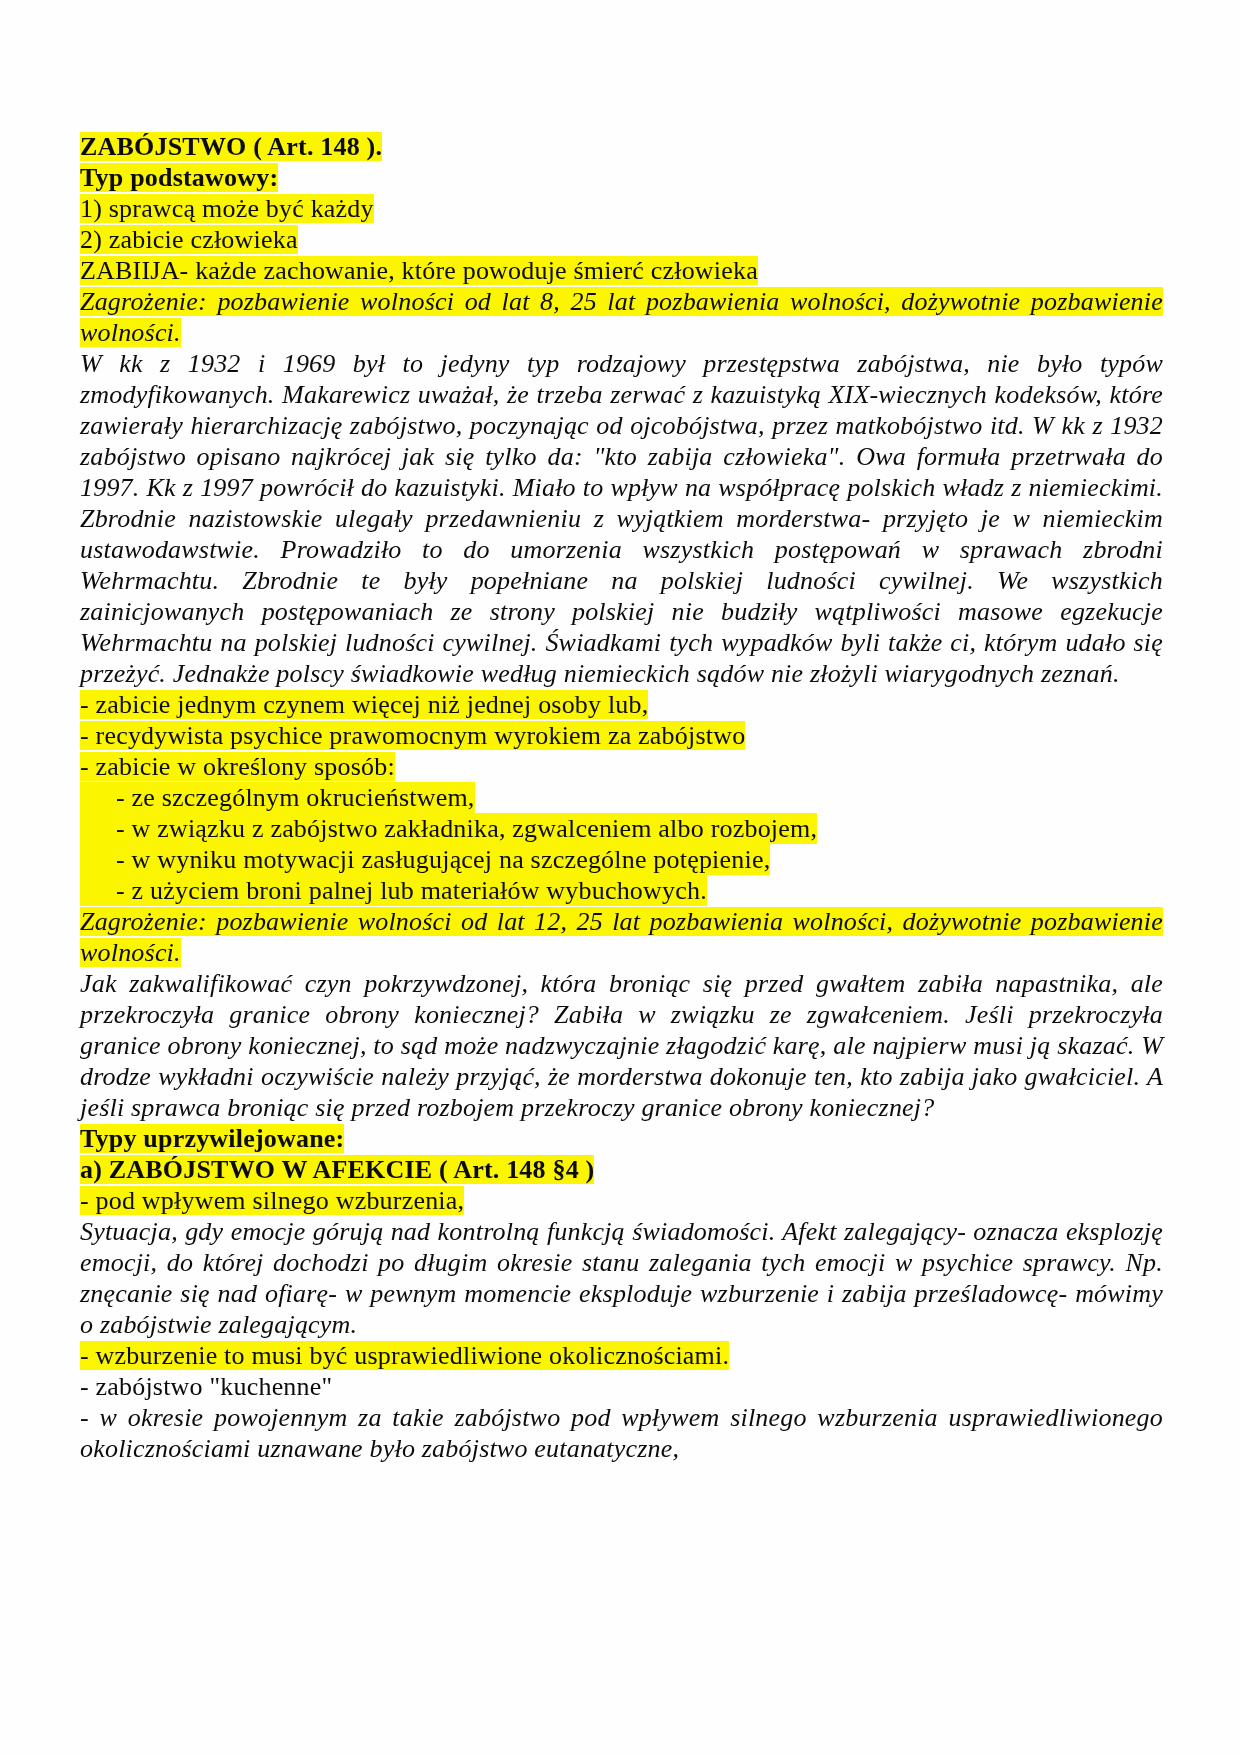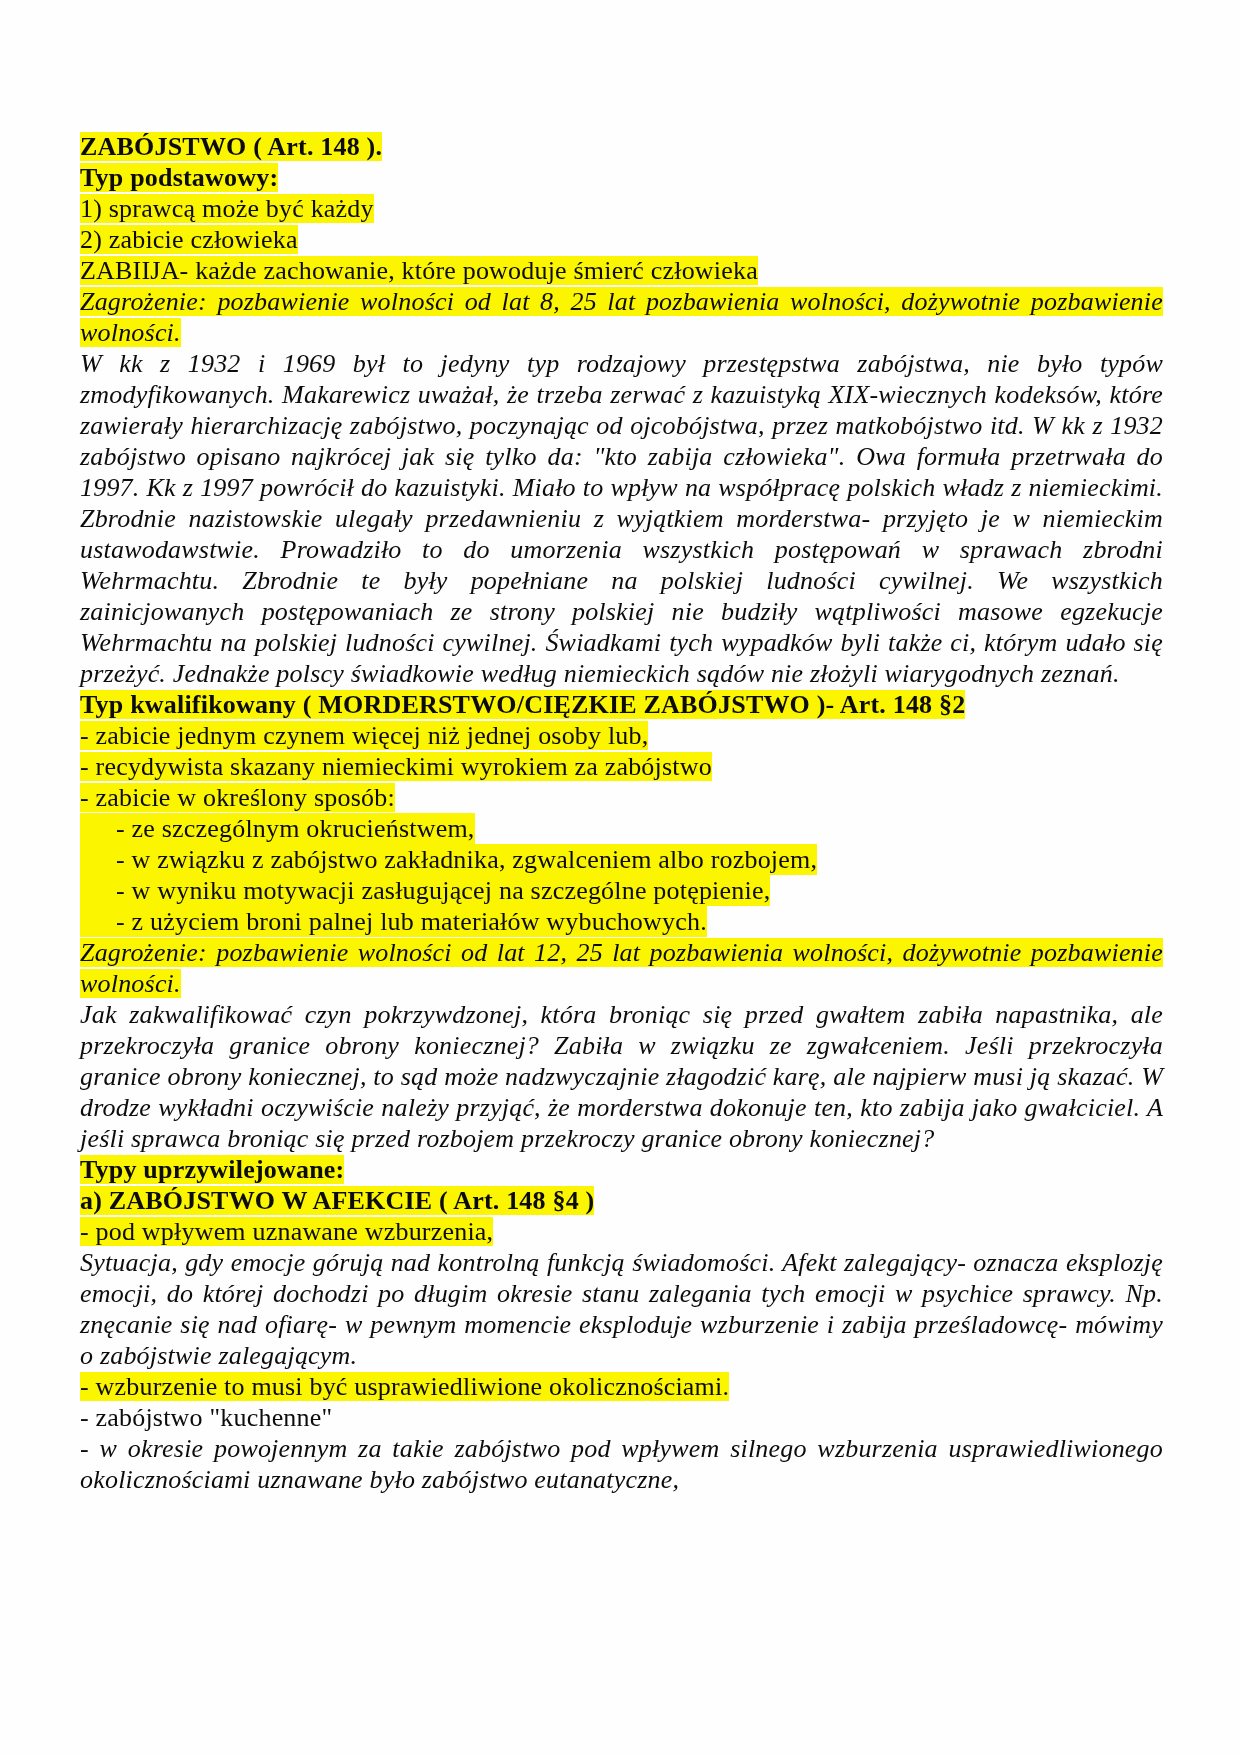--- a/index.html
+++ b/index.html
@@ -43,30 +43,29 @@
 <body>
 
 <main class="page">
     <p class="blk bold"><span class="hl">ZABÓJSTWO ( Art. 148 ).</span></p>
     <p class="blk bold"><span class="hl">Typ podstawowy:</span></p>
     <p class="blk"><span class="hl">1) sprawcą może być każdy</span></p>
     <p class="blk"><span class="hl">2) zabicie człowieka</span></p>
     <p class="blk"><span class="hl">ZABIIJA- każde zachowanie, które powoduje śmierć człowieka</span></p>
     <p class="blk justify"><span class="hl">Zagrożenie: pozbawienie wolności od lat 8, 25 lat pozbawienia wolności, dożywotnie pozbawienie wolności.</span></p>
     <p class="blk justify"><span class="plain">W kk z 1932 i 1969 był to jedyny typ rodzajowy przestępstwa zabójstwa, nie było typów zmodyfikowanych. Makarewicz uważał, że trzeba zerwać z kazuistyką XIX-wiecznych kodeksów, które zawierały hierarchizację zabójstwo, poczynając od ojcobójstwa, przez matkobójstwo itd. W kk z 1932 zabójstwo opisano najkrócej jak się tylko da: "kto zabija człowieka". Owa formuła przetrwała do 1997. Kk z 1997 powrócił do kazuistyki. Miało to wpływ na współpracę polskich władz z niemieckimi. Zbrodnie nazistowskie ulegały przedawnieniu z wyjątkiem morderstwa- przyjęto je w niemieckim ustawodawstwie. Prowadziło to do umorzenia wszystkich postępowań w sprawach zbrodni Wehrmachtu. Zbrodnie te były popełniane na polskiej ludności cywilnej. We wszystkich zainicjowanych postępowaniach ze strony polskiej nie budziły wątpliwości masowe egzekucje Wehrmachtu na polskiej ludności cywilnej. Świadkami tych wypadków byli także ci, którym udało się przeżyć. Jednakże polscy świadkowie według niemieckich sądów nie złożyli wiarygodnych zeznań.</span></p>
-    <p class="blk bold"><span class="hl">Typ kwalifikowany ( MORDERSTWO/CIĘZKIE ZABÓJSTWO )- Art. 148 §2</span></p>
     <p class="blk"><span class="hl">- zabicie jednym czynem więcej niż jednej osoby lub,</span></p>
-    <p class="blk"><span class="hl">- recydywista skazany niemieckimi wyrokiem za zabójstwo</span></p>
+    <p class="blk"><span class="hl">- recydywista psychice prawomocnym wyrokiem za zabójstwo</span></p>
     <p class="blk"><span class="hl">- zabicie w określony sposób:</span></p>
     <p class="blk indent"><span class="hl">- ze szczególnym okrucieństwem,</span></p>
     <p class="blk indent"><span class="hl">- w związku z zabójstwo zakładnika, zgwalceniem albo rozbojem,</span></p>
     <p class="blk indent"><span class="hl">- w wyniku motywacji zasługującej na szczególne potępienie,</span></p>
     <p class="blk indent"><span class="hl">- z użyciem broni palnej lub materiałów wybuchowych.</span></p>
     <p class="blk justify"><span class="hl">Zagrożenie: pozbawienie wolności od lat 12, 25 lat pozbawienia wolności, dożywotnie pozbawienie wolności.</span></p>
     <p class="blk justify"><span class="plain">Jak zakwalifikować czyn pokrzywdzonej, która broniąc się przed gwałtem zabiła napastnika, ale przekroczyła granice obrony koniecznej? Zabiła w związku ze zgwałceniem. Jeśli przekroczyła granice obrony koniecznej, to sąd może nadzwyczajnie złagodzić karę, ale najpierw musi ją skazać. W drodze wykładni oczywiście należy przyjąć, że morderstwa dokonuje ten, kto zabija jako gwałciciel. A jeśli sprawca broniąc się przed rozbojem przekroczy granice obrony koniecznej?</span></p>
     <p class="blk bold"><span class="hl">Typy uprzywilejowane:</span></p>
     <p class="blk bold"><span class="hl">a) ZABÓJSTWO W AFEKCIE ( Art. 148 §4 )</span></p>
-    <p class="blk"><span class="hl">- pod wpływem uznawane wzburzenia,</span></p>
+    <p class="blk"><span class="hl">- pod wpływem silnego wzburzenia,</span></p>
     <p class="blk justify"><span class="plain">Sytuacja, gdy emocje górują nad kontrolną funkcją świadomości. Afekt zalegający- oznacza eksplozję emocji, do której dochodzi po długim okresie stanu zalegania tych emocji w psychice sprawcy. Np. znęcanie się nad ofiarę- w pewnym momencie eksploduje wzburzenie i zabija prześladowcę- mówimy o zabójstwie zalegającym.</span></p>
     <p class="blk"><span class="hl">- wzburzenie to musi być usprawiedliwione okolicznościami.</span></p>
     <p class="blk"><span class="plain">- zabójstwo "kuchenne"</span></p>
     <p class="blk justify"><span class="plain">- w okresie powojennym za takie zabójstwo pod wpływem silnego wzburzenia usprawiedliwionego okolicznościami uznawane było zabójstwo eutanatyczne,</span></p>
   </main>
 
 </body></html>

